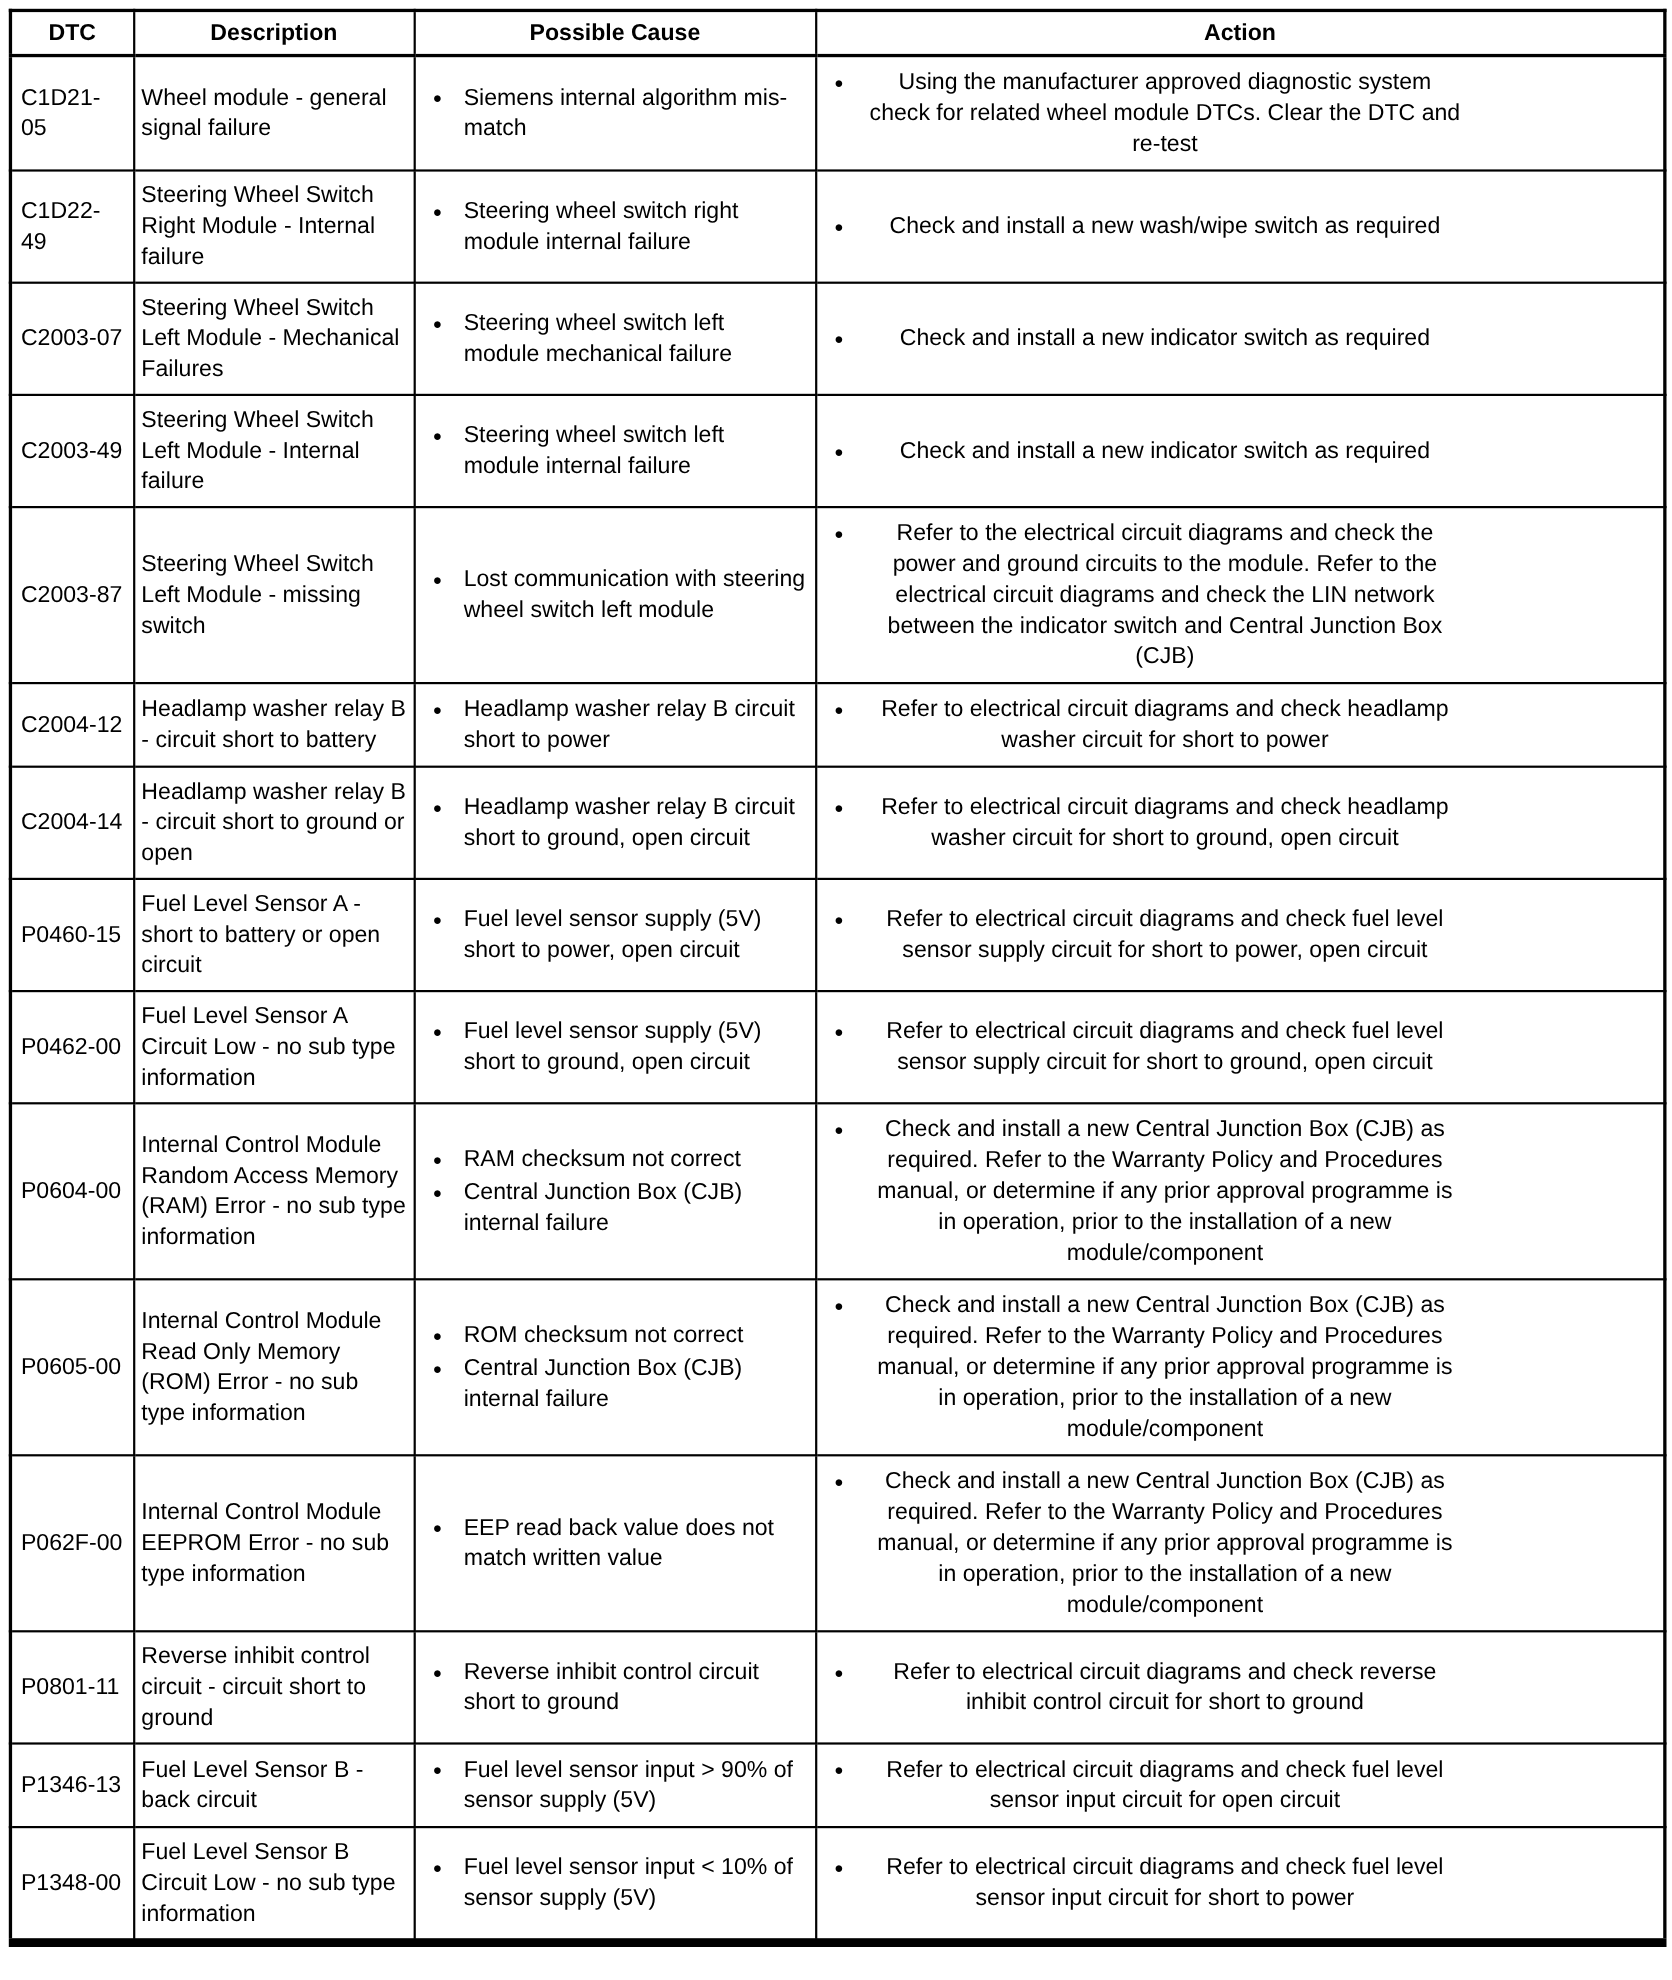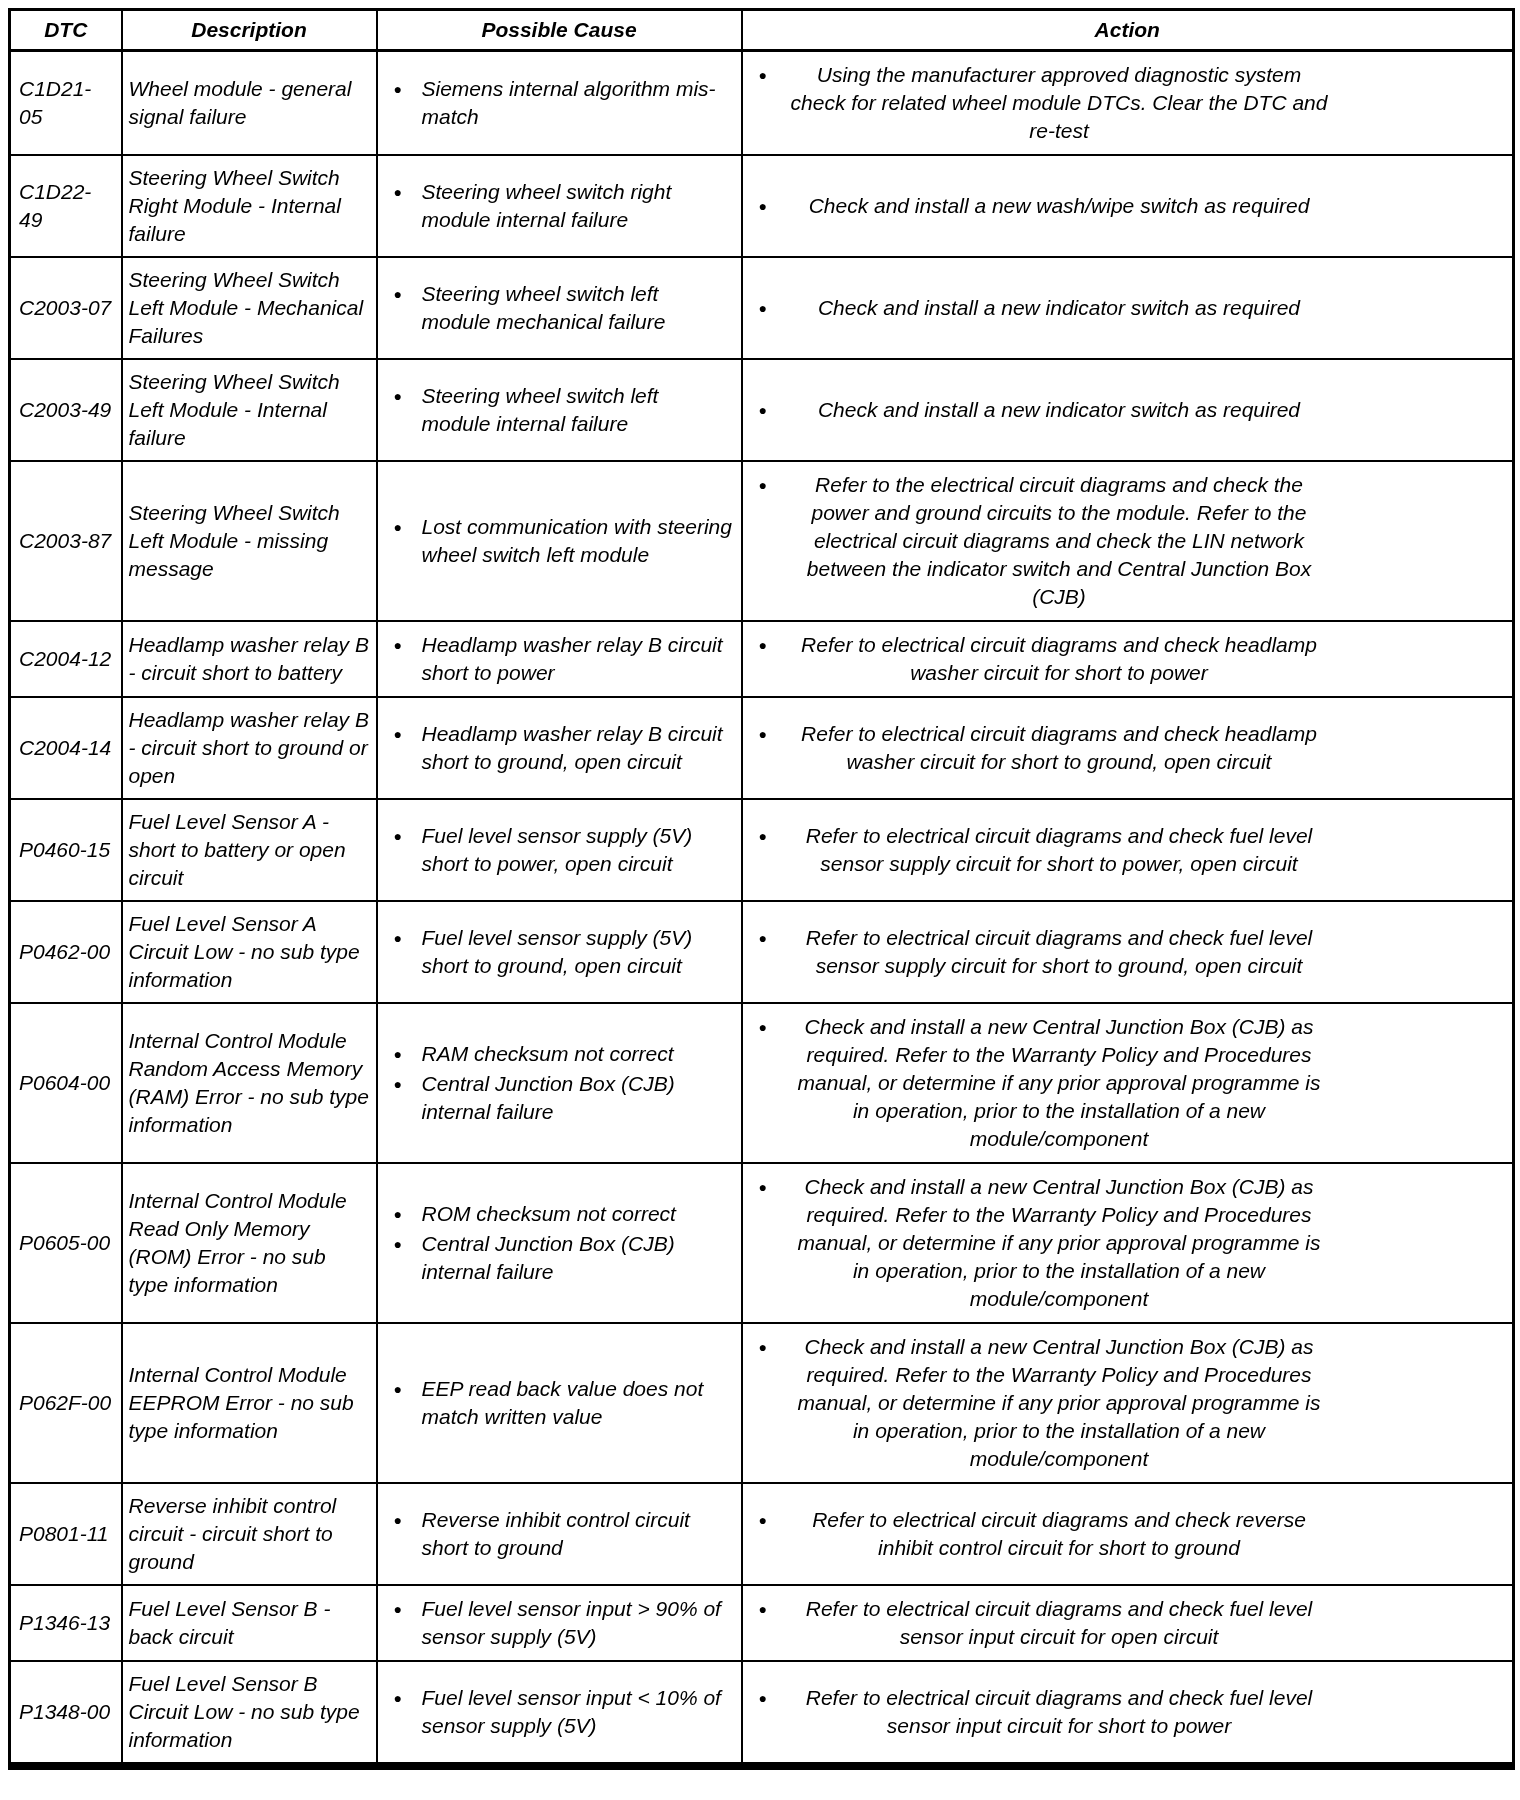--- a/index.html
+++ b/index.html
@@ -15,21 +15,20 @@
     min-height: 1800px;
     padding: 8px;
     background: #ffffff;
   }
   table.dtc-table {
     width: 1504px;
     border-collapse: collapse;
     table-layout: fixed;
     border: 3px solid #000;
     border-bottom-width: 8px;
-    font-style: italic;
   }
   th, td {
     border: 2px solid #000;
     vertical-align: middle;
     font-size: 21px;
     line-height: 28px;
     text-align: left;
     word-wrap: break-word;
   }
   thead th {
@@ -152,21 +151,21 @@
             <div class="bullets">
               <div class="bullet-item">
                 <span class="bullet">●</span>
                 <span class="bullet-text">Check and install a new indicator switch as required</span>
               </div>
             </div>
           </td>
         </tr>
         <tr class="row">
           <td class="col-dtc">C2003-87</td>
-          <td class="col-desc">Steering Wheel Switch Left Module - missing message</td>
+          <td class="col-desc">Steering Wheel Switch Left Module - missing switch</td>
           <td class="col-cause">
             <div class="bullets">
               <div class="bullet-item">
                 <span class="bullet">●</span>
                 <span class="bullet-text">Lost communication with steering wheel switch left module</span>
               </div>
             </div>
           </td>
           <td class="col-action">
             <div class="bullets">

